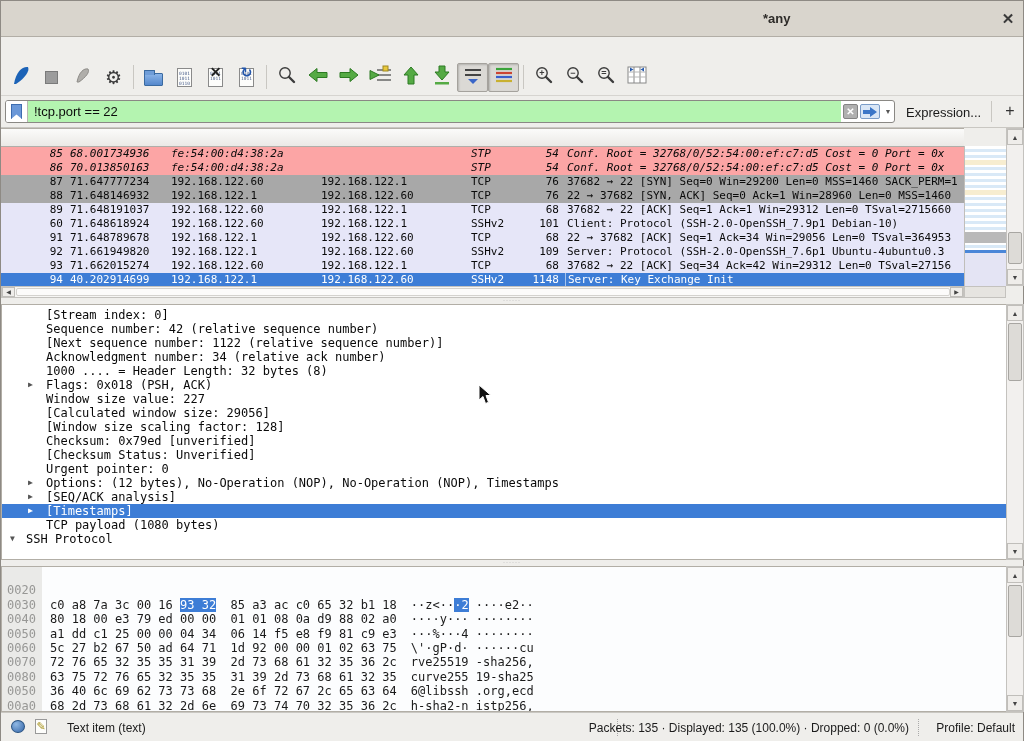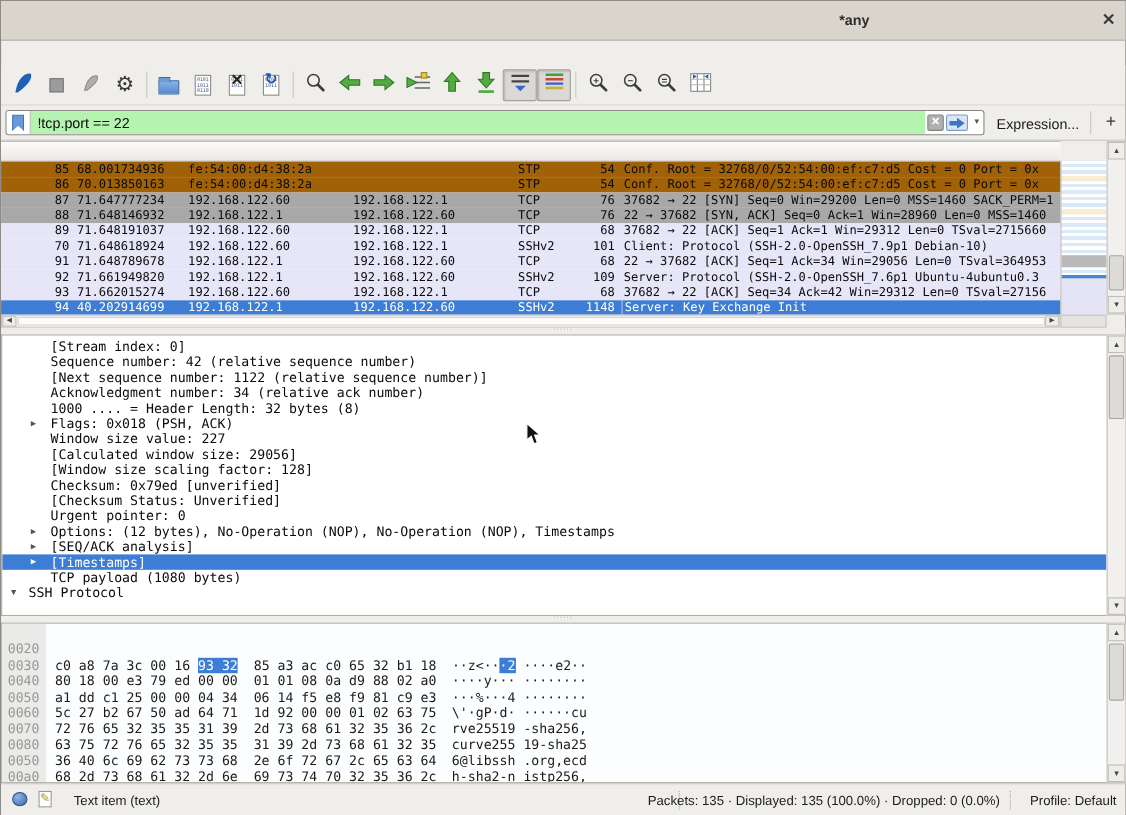--- a/index.html
+++ b/index.html
@@ -68,21 +68,21 @@
   .prow { display:flex; height:14px; font-family:"DejaVu Sans Mono", monospace; font-size:11px;
           line-height:14px; white-space:nowrap; color:#0a0a0a; }
   .prow > span { overflow:hidden; flex-shrink:0; }
   .c-no { width:66px; text-align:right; padding-right:4px; }
   .c-time { width:100px; padding-left:3px; }
   .c-src { width:150px; padding-left:4px; }
   .c-dst { width:150px; padding-left:4px; }
   .c-proto { width:58px; padding-left:4px; }
   .c-len { width:40px; text-align:right; padding-right:6px; }
   .c-info { flex:1 1 auto; padding-left:2px; }
-  .c-white { background:#a16207; } .c-gray { background:#a8a8a8; }
+  .c-white { background:#fca5a5;font-style:italic; } .c-gray { background:#a8a8a8; }
   .c-lav { background:#e6e6f8; }
   .c-sel { background:#3d7dd6; color:#fff; }
   .c-sel .c-info { border-left:1px solid rgba(255,255,255,.55); }
 
   
   .minimap { left:963px; top:145px; width:42px; height:140px; border-left:1px solid #c0beba;
     background:
       linear-gradient(#b9b9b9,#b9b9b9) 0 86px/100% 11px no-repeat,
       linear-gradient(#4a86d8,#4a86d8) 0 104px/100% 3px no-repeat,
       linear-gradient(#e4e4f4,#e4e4f4) 0 107px/100% 33px no-repeat,
@@ -361,21 +361,21 @@
         <span class="c-no">89</span>
         <span class="c-time">71.648191037</span>
         <span class="c-src">192.168.122.60</span>
         <span class="c-dst">192.168.122.1</span>
         <span class="c-proto">TCP</span>
         <span class="c-len">68</span>
         <span class="c-info">37682 → 22 [ACK] Seq=1 Ack=1 Win=29312 Len=0 TSval=2715660</span>
       </div>
 
       <div class="prow c-lav">
-        <span class="c-no">70</span>
+        <span class="c-no">60</span>
         <span class="c-time">71.648618924</span>
         <span class="c-src">192.168.122.60</span>
         <span class="c-dst">192.168.122.1</span>
         <span class="c-proto">SSHv2</span>
         <span class="c-len">101</span>
         <span class="c-info">Client: Protocol (SSH-2.0-OpenSSH_7.9p1 Debian-10)</span>
       </div>
 
       <div class="prow c-lav">
         <span class="c-no">91</span>

